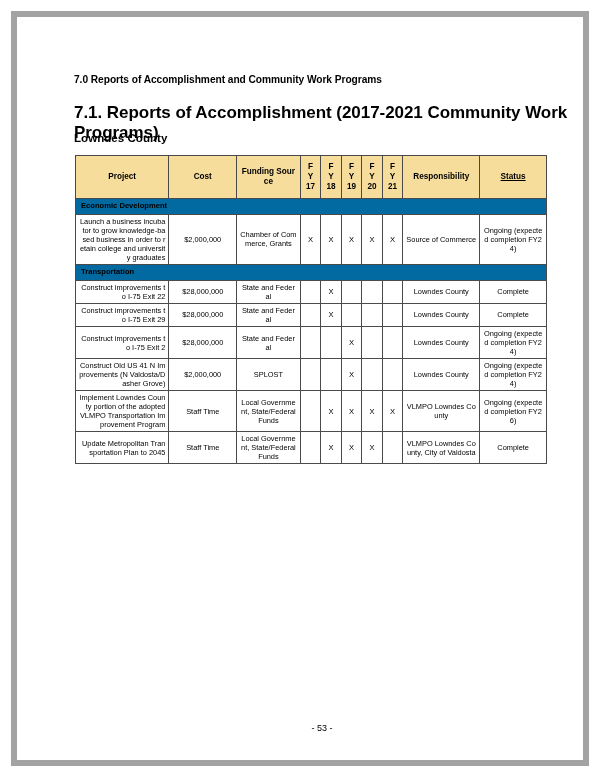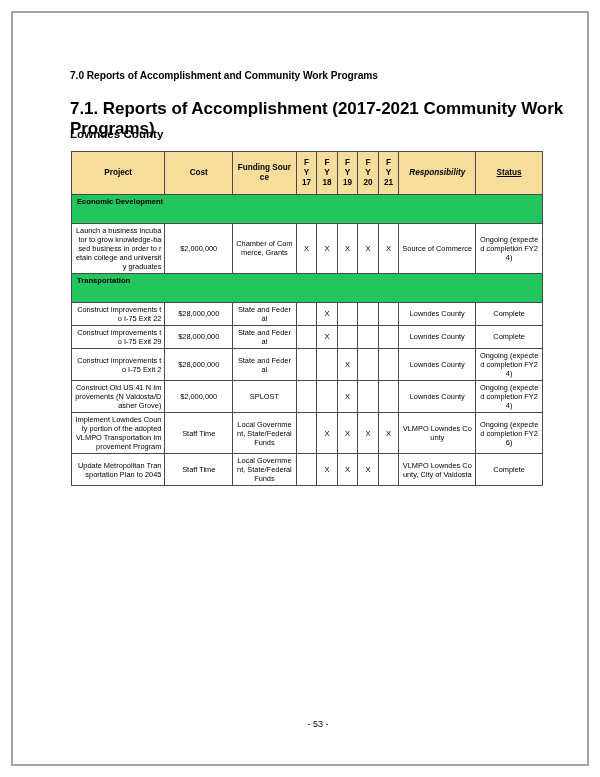--- a/index.html
+++ b/index.html
@@ -12,21 +12,21 @@
     background: #ffffff;
     font-family: "Liberation Sans", sans-serif;
     overflow: hidden;
   }
   .page-frame {
     position: absolute;
     left: 11px;
     top: 11px;
     width: 578px;
     height: 755px;
-    border: 2px solid #a3a3a3;
+    border: 6px solid #a3a3a3;
     background: #ffffff;
     box-sizing: border-box;
   }
   .page-inner {
     position: absolute;
     left: 0;
     top: 0;
     width: 100%;
     height: 100%;
   }
@@ -81,28 +81,28 @@
     font-weight: bold;
     text-align: center;
     font-size: 8.2px;
     height: 38px;
     line-height: 1.18;
   }
   th.col-project { width: 91px; margin-left: 48px; }
   th.col-cost { width: 66px; }
   th.col-funding { width: 62px; }
   th.fy { width: 20px; }
-  th.col-resp { width: 75px; font-style: italic; }
+  th.col-resp { width: 75px; }
   th.col-status { width: 65px; text-decoration: underline; }
   tr.section-row td {
-    background: #22c55e;
+    background: #0369a1;
     font-weight: bold;
     font-size: 7.6px;
     text-align: left;
-    padding: 2px 3px 16px 5px;
+    padding: 2px 3px 3px 5px;
     line-height: 1.3;
     word-break: normal;
   }
   td.c-project {
     text-align: right;
     word-break: normal;
   }
   td.c-cost, td.c-funding, td.c-resp, td.c-status {
     text-align: center;
   }

